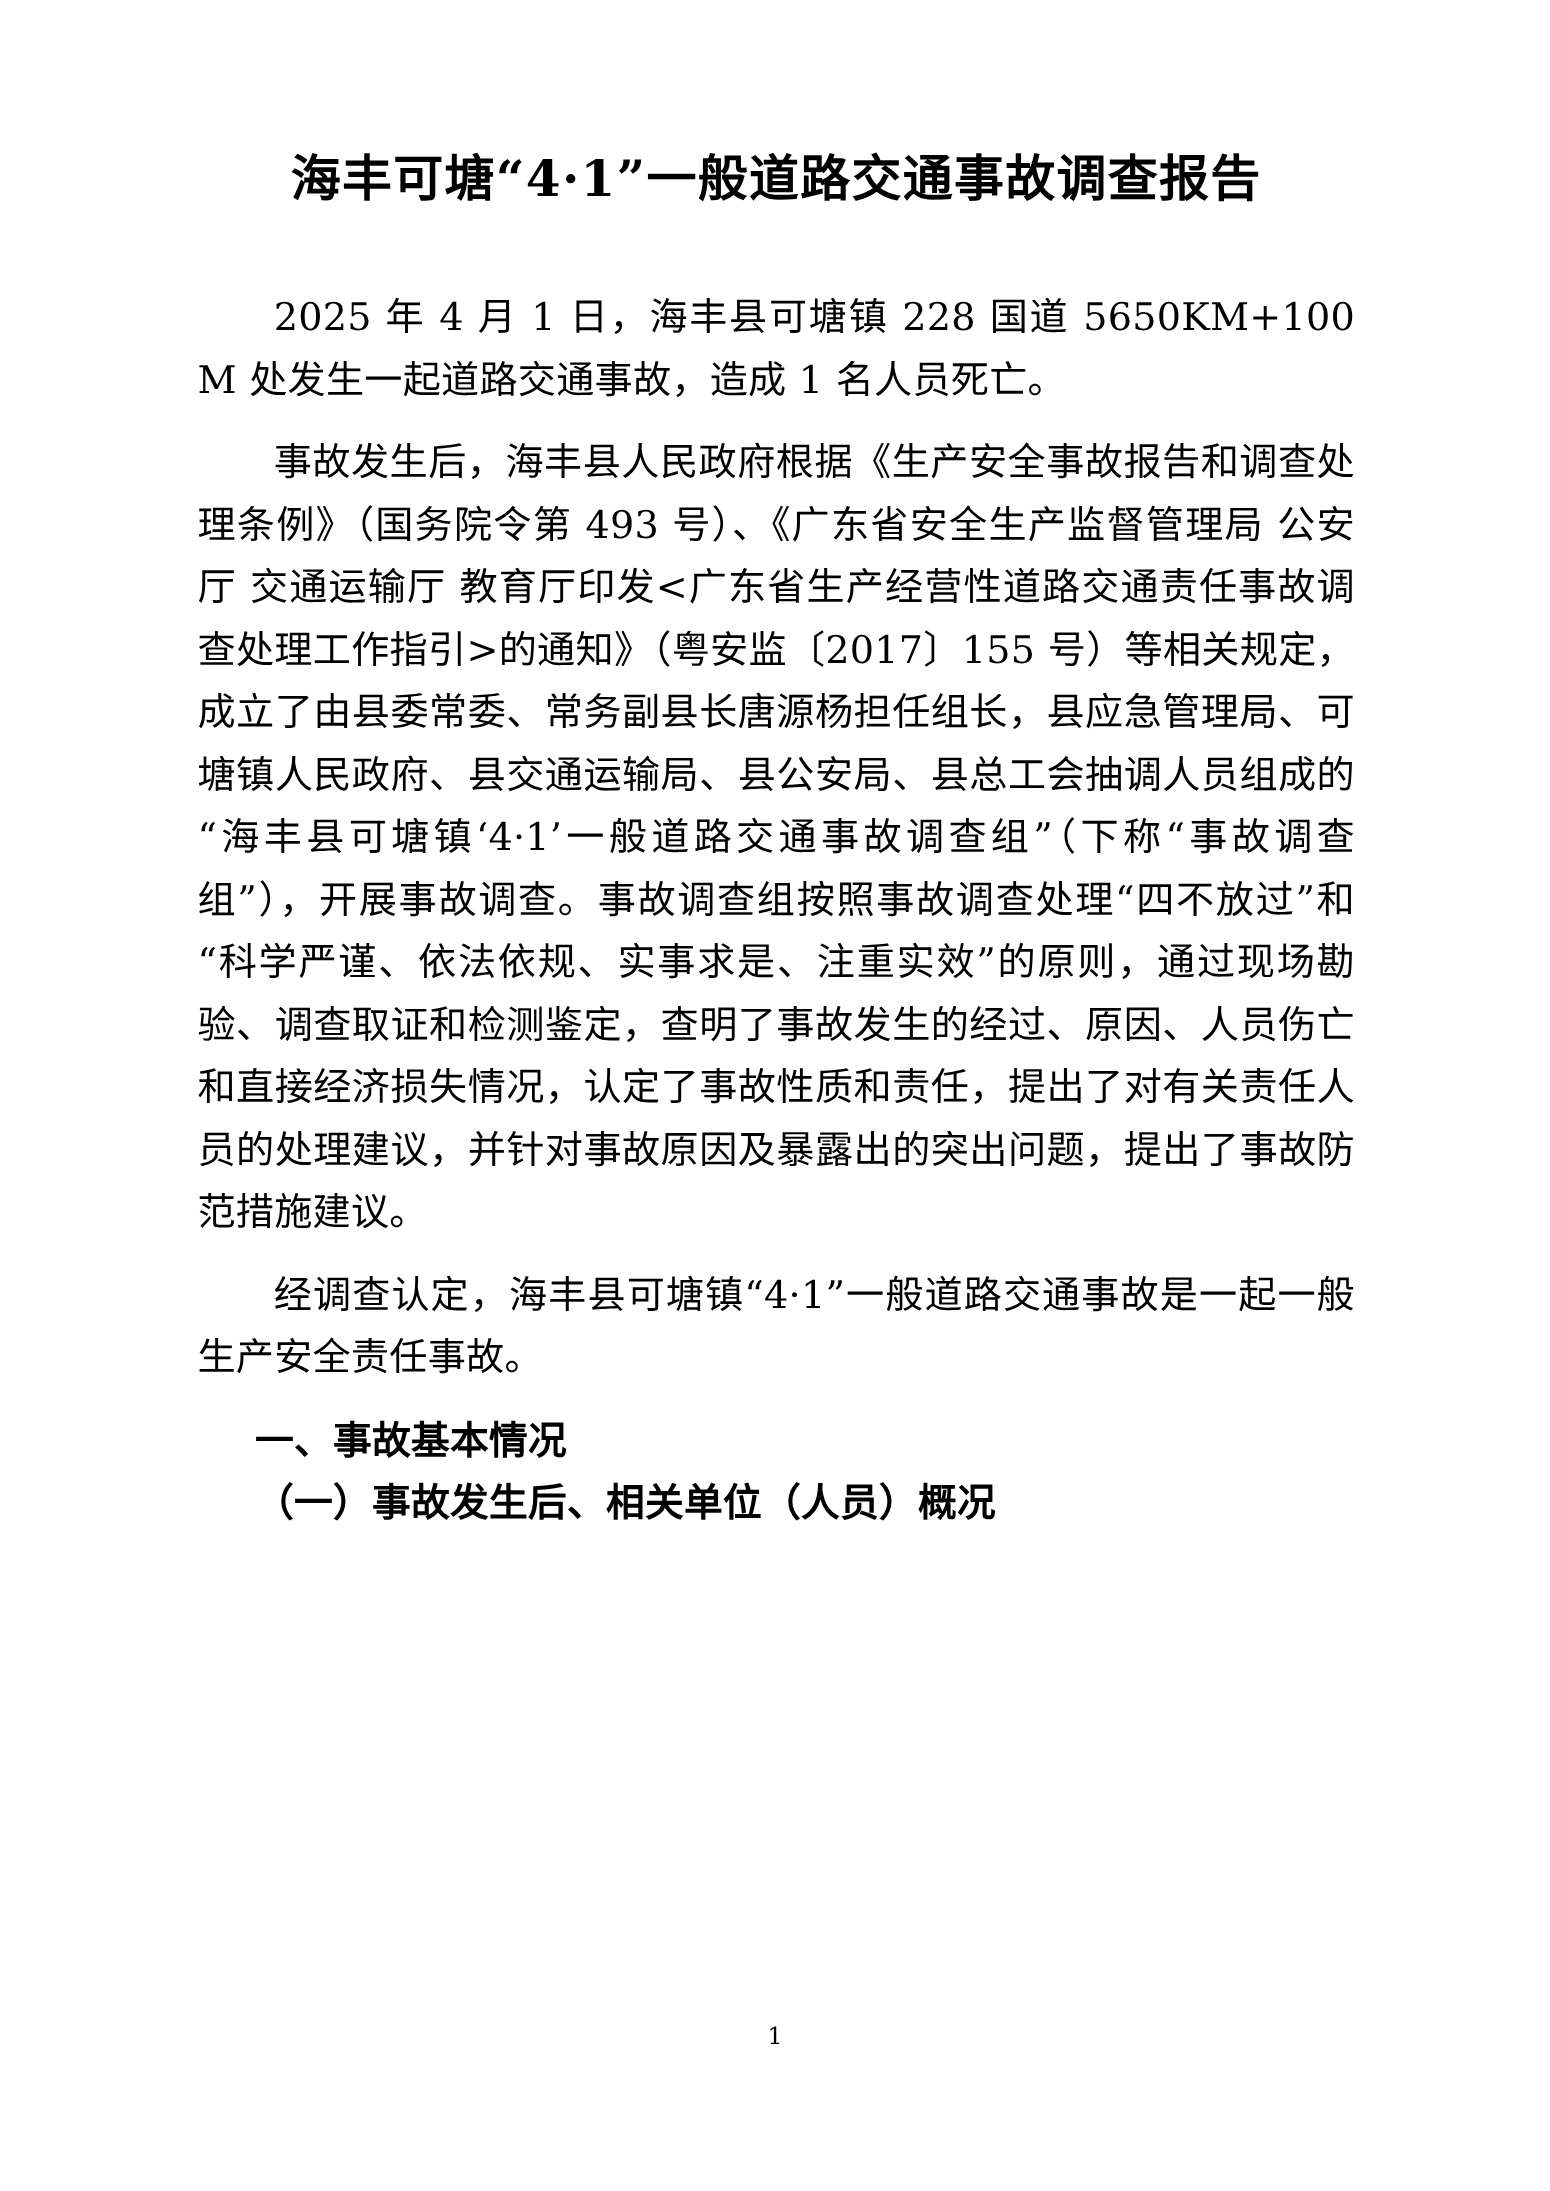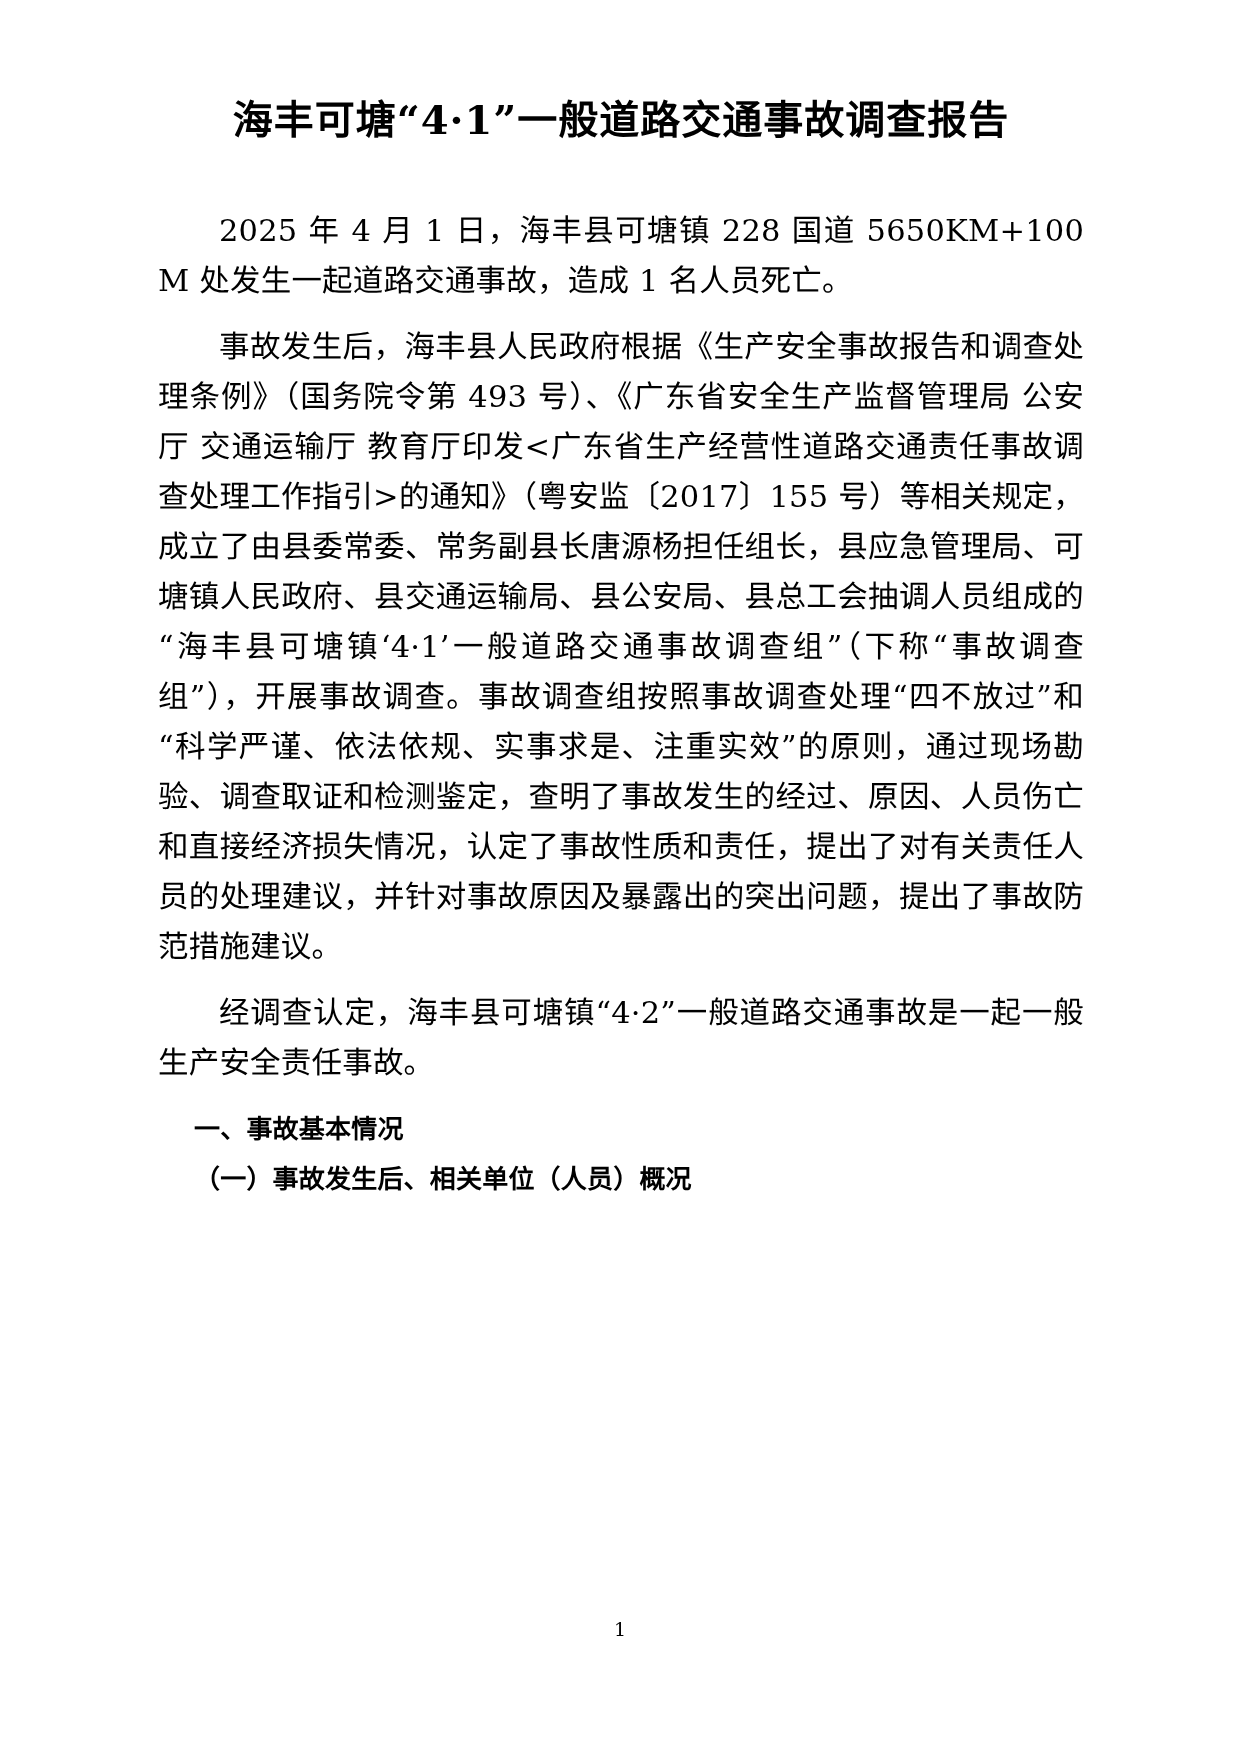--- a/index.html
+++ b/index.html
@@ -28,21 +28,21 @@
     width: 958px;
   }
   .doc-title {
     font-family: "DejaVu Serif", "Liberation Serif", serif;
     font-weight: bold;
     font-size: 40px;
     line-height: 1.2;
     text-align: center;
     letter-spacing: 1px;
     margin: 0;
-    padding-top: 96px;
+    padding-top: 120px;
     padding-bottom: 0;
     white-space: nowrap;
   }
   .body-block {
     margin-top: 62px;
   }
   p.para {
     font-family: "DejaVu Serif", "Liberation Serif", serif;
     font-size: 30.5px;
     line-height: 50px;
@@ -53,21 +53,21 @@
     text-indent: 2em;
     letter-spacing: 0.2px;
     word-break: break-all;
   }
   p.para + p.para {
     margin-top: 0;
   }
   h2.section-heading {
     font-family: "DejaVu Serif", "Liberation Serif", serif;
     font-weight: bold;
-    font-size: 26px;
+    font-size: 31px;
     line-height: 50px;
     margin: 0;
     text-indent: 2em;
     letter-spacing: 0.2px;
     text-align: left;
   }
   .page-number {
     position: absolute;
     left: 0;
     right: 0;
@@ -86,21 +86,21 @@
   <div class="content">
 
     <h1 class="doc-title">海丰可塘“4·1”一般道路交通事故调查报告</h1>
 
     <div class="body-block">
 
       <p class="para">2025 年 4 月 1 日，海丰县可塘镇 228 国道 5650KM+100M 处发生一起道路交通事故，造成 1 名人员死亡。</p>
 
       <p class="para">事故发生后，海丰县人民政府根据《生产安全事故报告和调查处理条例》（国务院令第 493 号）、《广东省安全生产监督管理局 公安厅 交通运输厅 教育厅印发&lt;广东省生产经营性道路交通责任事故调查处理工作指引&gt;的通知》（粤安监〔2017〕155 号）等相关规定，成立了由县委常委、常务副县长唐源杨担任组长，县应急管理局、可塘镇人民政府、县交通运输局、县公安局、县总工会抽调人员组成的“海丰县可塘镇‘4·1’一般道路交通事故调查组”（下称“事故调查组”），开展事故调查。事故调查组按照事故调查处理“四不放过”和“科学严谨、依法依规、实事求是、注重实效”的原则，通过现场勘验、调查取证和检测鉴定，查明了事故发生的经过、原因、人员伤亡和直接经济损失情况，认定了事故性质和责任，提出了对有关责任人员的处理建议，并针对事故原因及暴露出的突出问题，提出了事故防范措施建议。</p>
 
-      <p class="para">经调查认定，海丰县可塘镇“4·2”一般道路交通事故是一起一般生产安全责任事故。</p>
+      <p class="para">经调查认定，海丰县可塘镇“4·1”一般道路交通事故是一起一般生产安全责任事故。</p>
 
       <h2 class="section-heading">一、事故基本情况</h2>
 
       <h2 class="section-heading">（一）事故发生后、相关单位（人员）概况</h2>
 
     </div>
 
   </div>
 
   <div class="page-number">1</div>

